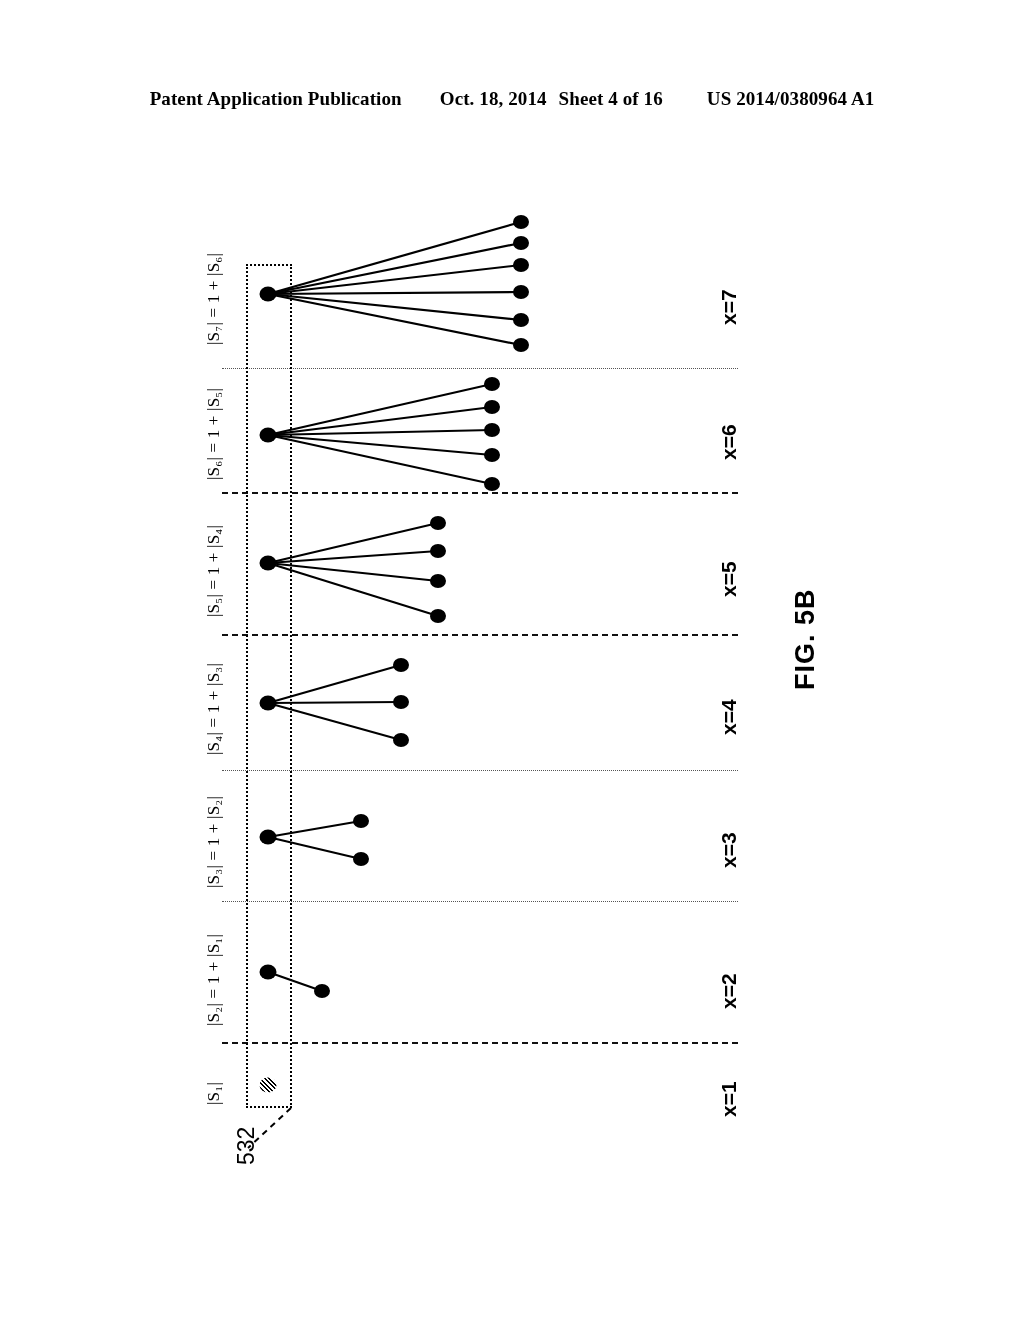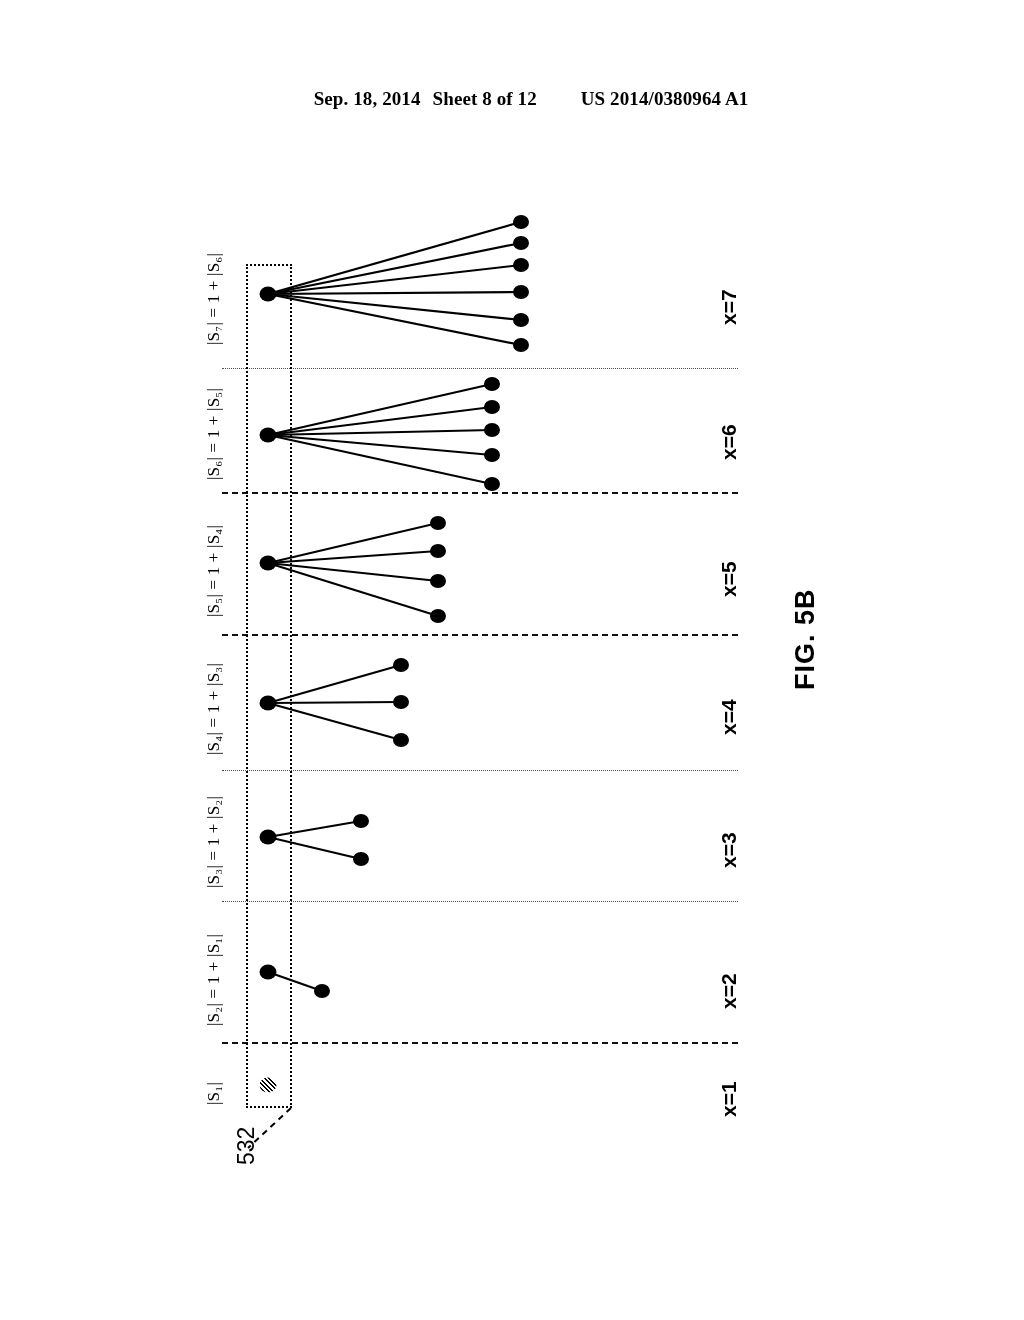--- a/index.html
+++ b/index.html
@@ -112,24 +112,25 @@
     white-space:nowrap;
     font-family:"Liberation Sans", sans-serif;
     font-size:23px;
     color:#000;
   }
 </style>
 </head>
 <body>
 
 <div id="header">
+  <span class="seg">Patent Application Publication</span>
   <span class="gap1"></span>
-  <span class="seg">Sep. 18, 2014</span>
+  <span class="seg">Oct. 18, 2014</span>
   <span class="gap2"></span>
-  <span class="seg">Sheet 8 of 12</span>
+  <span class="seg">Sheet 4 of 16</span>
   <span class="gap3"></span>
   <span class="seg">US 2014/0380964 A1</span>
 </div>
 
 <div id="figure">
 
   <div class="sep dash-bold" style="top:1042px;"></div>
   <div class="sep dot-fine" style="top:901px;"></div>
   <div class="sep dot-fine" style="top:770px;"></div>
   <div class="sep dash-bold" style="top:634px;"></div>

